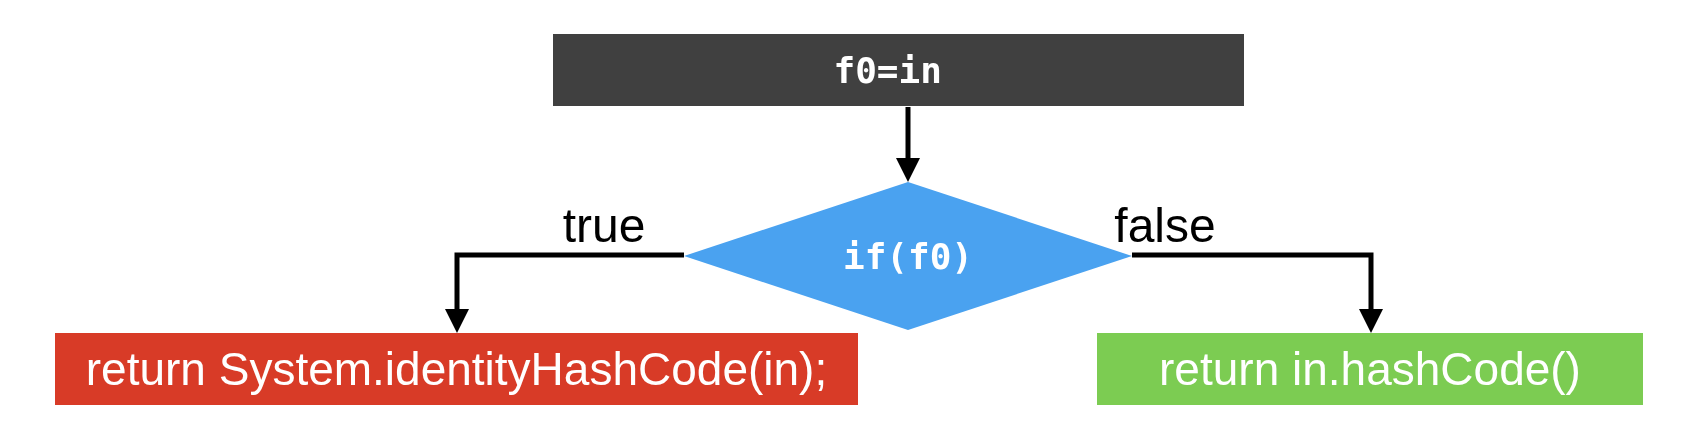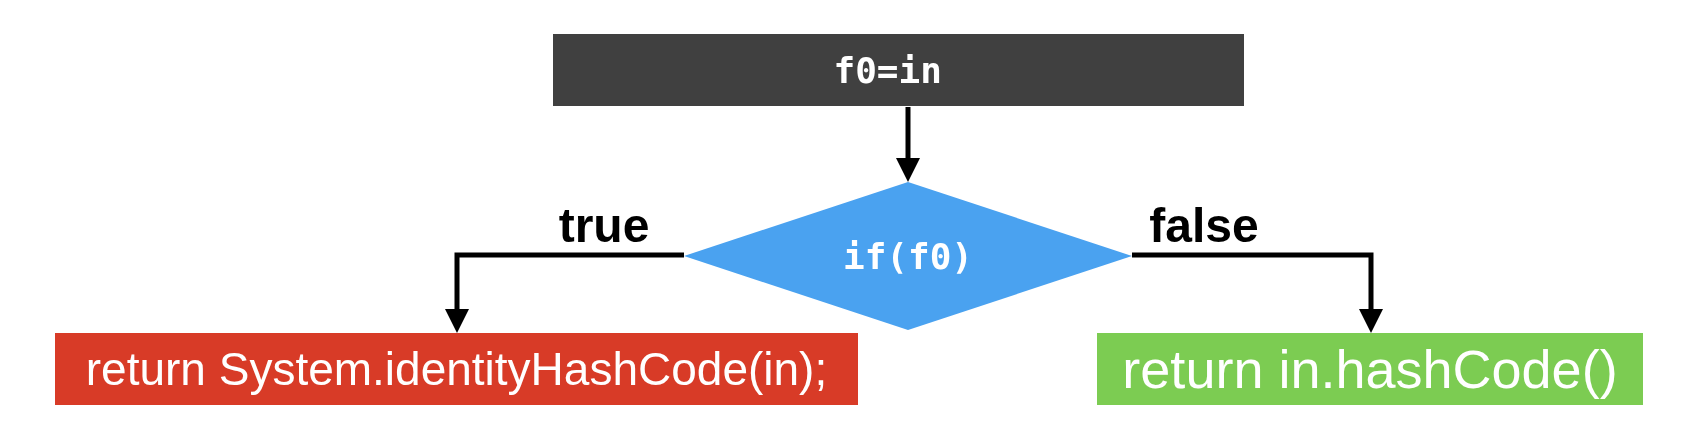--- a/index.html
+++ b/index.html
@@ -41,40 +41,40 @@
   }
   .true-result-node {
     left: 55px; top: 333px; width: 803px; height: 72px;
     background: #D83B27;
     font-size: 46px;
     white-space: nowrap;
   }
   .false-result-node {
     left: 1097px; top: 333px; width: 546px; height: 72px;
     background: #7CCC52;
-    font-size: 54px;
+    font-size: 46px;
     white-space: nowrap;
   }
   .misspelled {
     display: inline-block;
     line-height: 1.05;
     border-bottom: 4px dotted #ED1C24;
   }
   .edge-label {
     position: absolute;
     width: 150px;
     top: 200px;
     line-height: 52px;
     color: #000000;
-    font-weight: 700;
+    font-weight: 400;
     font-size: 48px;
     text-align: center;
   }
   .true-edge-label  { left: 529px; }
-  .false-edge-label { left: 1129px; }
+  .false-edge-label { left: 1090px; }
   #connectors {
     position: absolute;
     left: 0; top: 0;
     width: 1698px; height: 434px;
     pointer-events: none;
   }
   #connectors polyline, #connectors line {
     stroke: #000000;
     stroke-width: 5px;
     fill: none;

